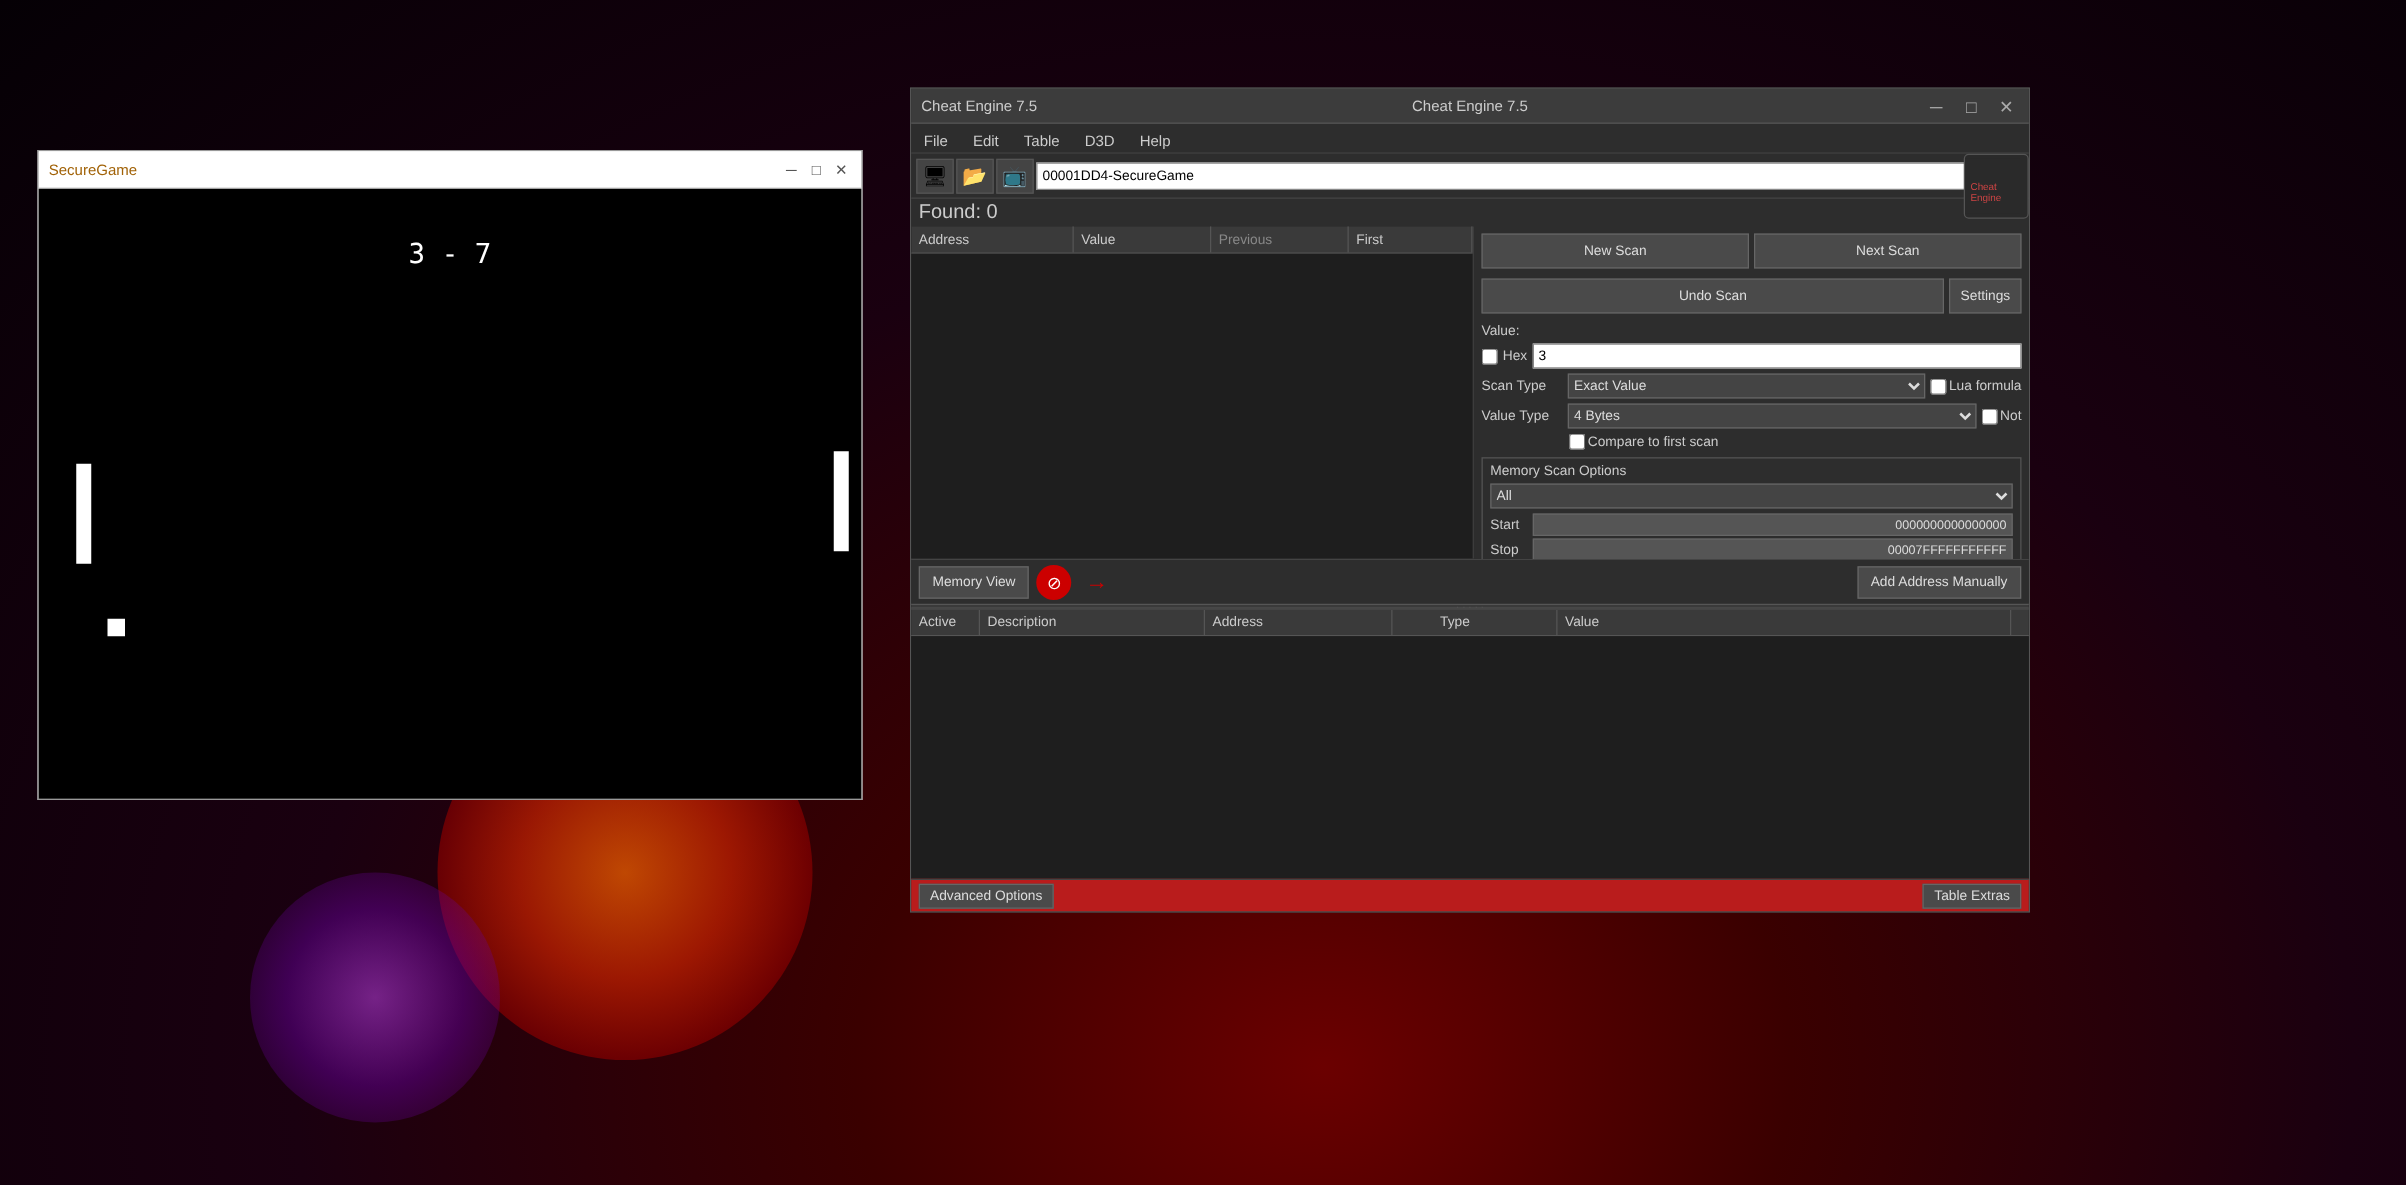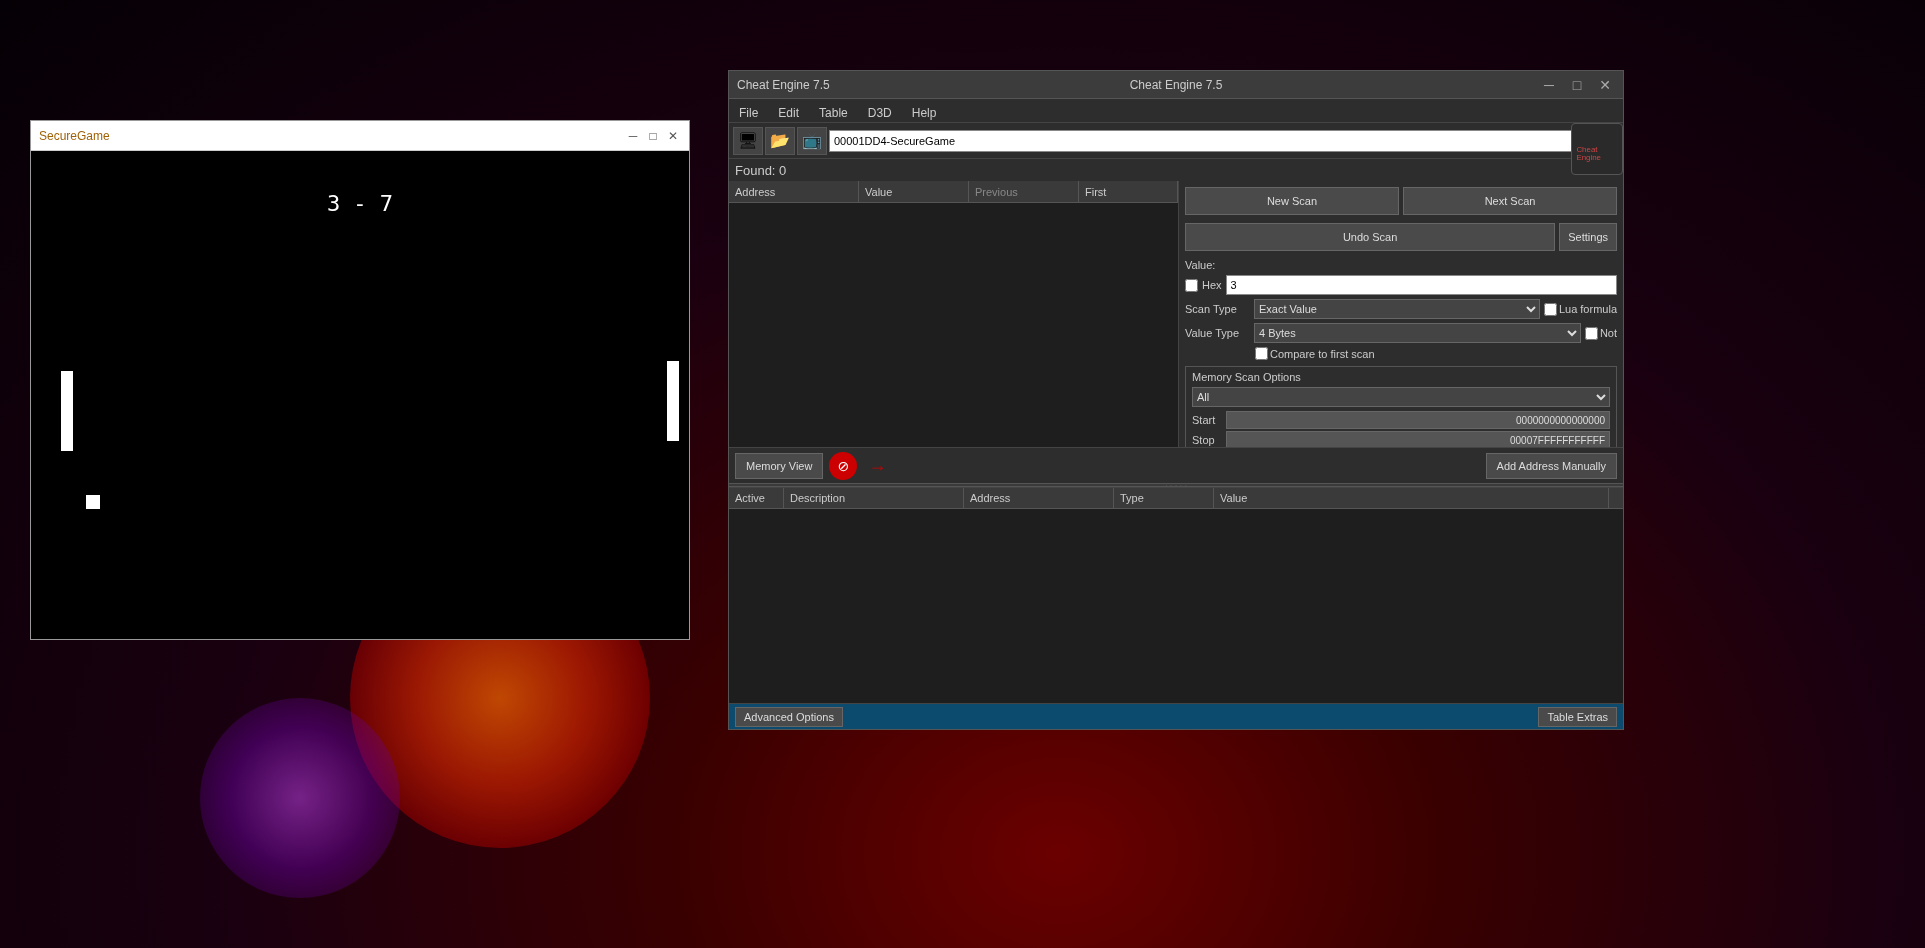--- a/index.html
+++ b/index.html
@@ -230,21 +230,21 @@
     }
 
     
     .ce-found-bar {
       background: #2d2d2d;
       height: 22px;
       display: flex;
       align-items: center;
       padding: 0 6px;
       flex-shrink: 0;
-      font-size: 13px;
+      font-size: 16px;
       color: #ccc;
     }
 
     
     .ce-main {
       display: flex;
       flex: 1;
       overflow: hidden;
     }
 
@@ -487,32 +487,32 @@
       color: #ccc;
       padding: 0 6px;
       border-right: 1px solid #555;
       height: 100%;
       display: flex;
       align-items: center;
     }
     .addr-col-active { width: 55px; }
     .addr-col-desc { width: 180px; }
     .addr-col-address { width: 150px; }
-    .addr-col-type { width: 100px; }
+    .addr-col-type { width: 100px; margin-left: 32px; }
     .addr-col-value { flex: 1; }
     .addr-table-body {
       flex: 1;
       background: #1e1e1e;
       overflow-y: auto;
     }
 
     
     .ce-footer {
       height: 26px;
-      background: #0c4a6e;
+      background: #b91c1c;
       display: flex;
       align-items: center;
       justify-content: space-between;
       padding: 0 6px;
       flex-shrink: 0;
       border-top: 1px solid #444;
     }
     .footer-btn {
       height: 20px;
       background: #4a4a4a;

